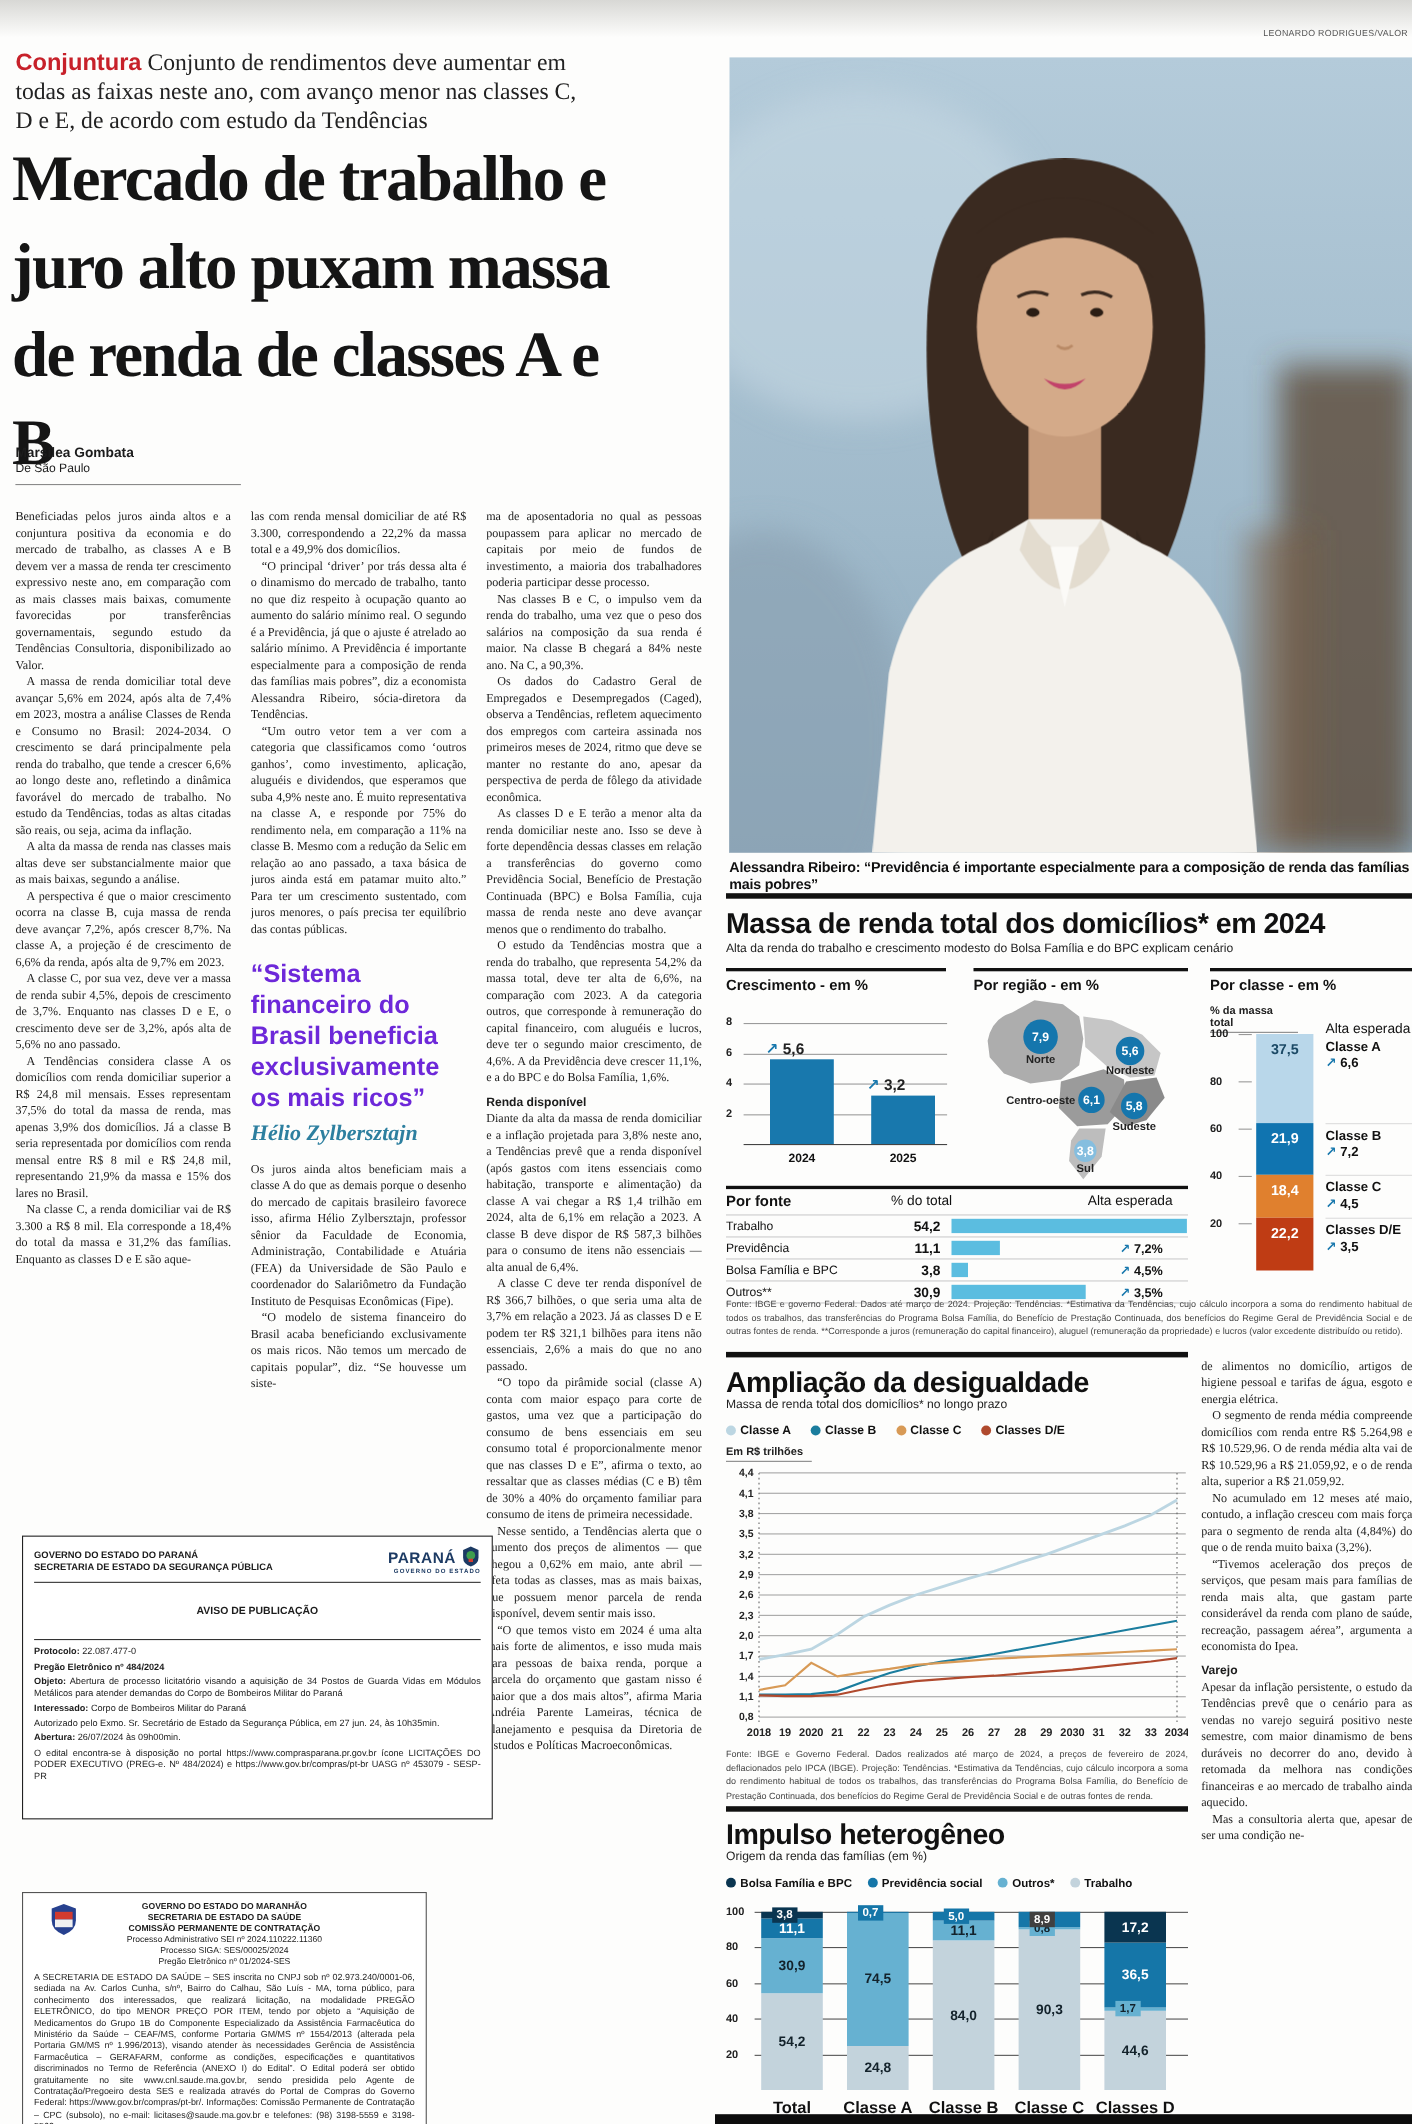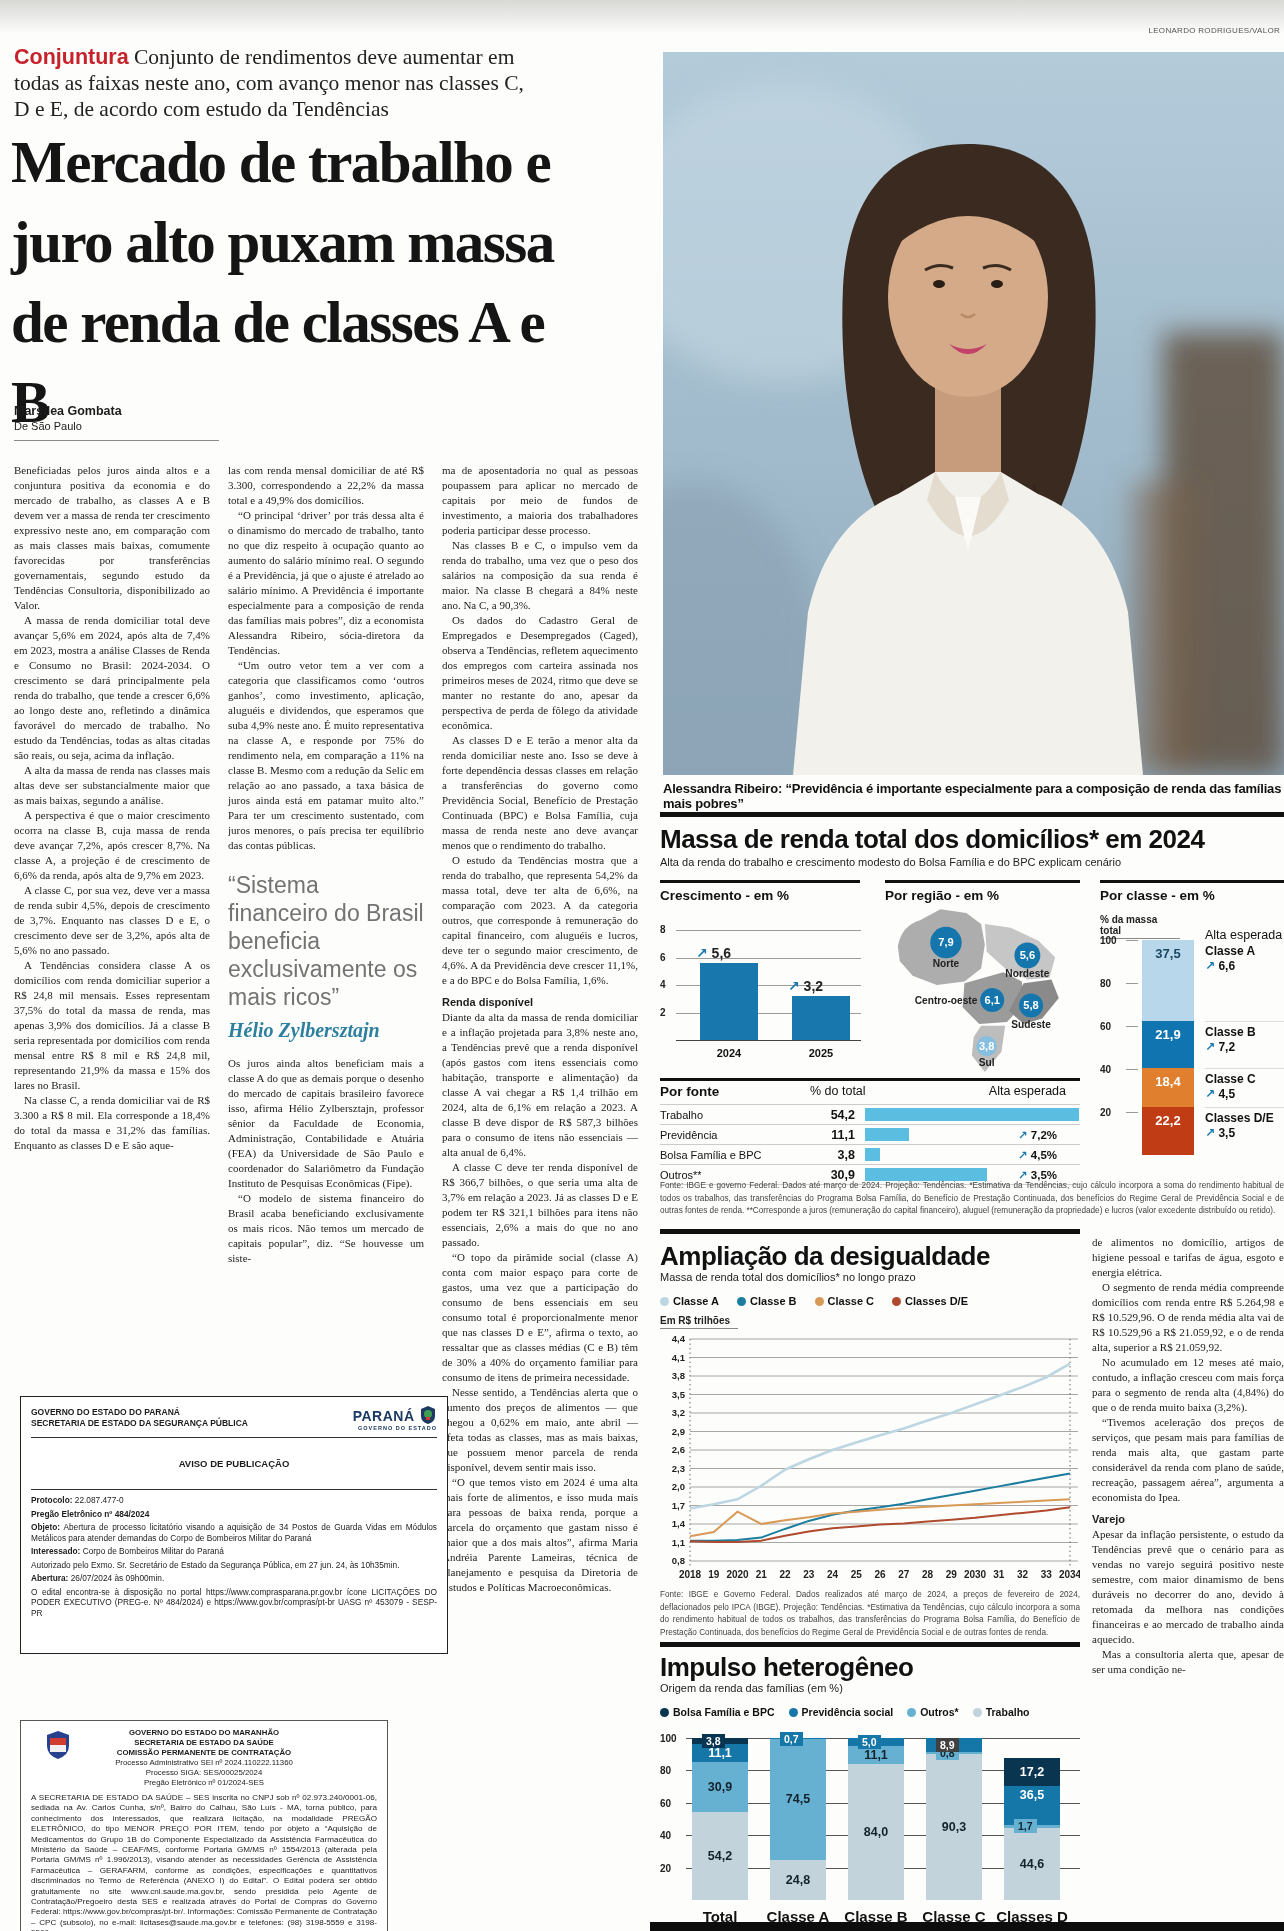--- a/index.html
+++ b/index.html
@@ -18,21 +18,21 @@
   #byline .rule{margin-top:8px;border-top:1px solid #8a8a8a;width:205px;}
   .bodycol{overflow:hidden;text-align:justify;}
   .bodycol p{margin:0;font-size:11px;line-height:15px;}
   .bodycol p + p{text-indent:10px;}
   #col1{left:14px;top:463px;width:196px;height:928px;}
   #col2{left:228px;top:463px;width:196px;height:928px;}
   #col3{left:442px;top:463px;width:196px;height:1455px;}
   #rightcol{left:1092px;top:1235px;width:192px;height:686px;}
   .subhead{font-family:"Liberation Sans",sans-serif;font-weight:bold;font-size:11px;margin:8px 0 2px 0;text-align:left;}
   .pullquote{margin:18px 0 14px 0;text-align:left;}
-  .pq-text{font-family:"Liberation Sans",sans-serif;font-weight:400;font-size:23px;line-height:28px;color:#737373;}
+  .pq-text{font-family:"Liberation Sans",sans-serif;font-weight:700;font-size:23px;line-height:28px;color:#6d28d9;}
   .pq-auth{margin-top:8px;font-style:italic;font-weight:bold;font-size:20px;color:#2d7f9f;}
   #photo{left:663px;top:52px;width:621px;height:723px;}
   #caption{left:663px;top:781px;width:621px;font-family:"Liberation Sans",sans-serif;font-weight:bold;font-size:13px;letter-spacing:-.2px;color:#111;}
   .chart{font-family:"Liberation Sans",sans-serif;color:#111;}
   .rule5{position:absolute;left:0;top:0;height:5px;background:#111;width:100%;}
   .c-title{position:absolute;left:0;font-weight:bold;font-size:26px;letter-spacing:-.5px;}
   .c-sub{position:absolute;left:0;font-size:11px;color:#222;}
   .p-head{position:absolute;font-weight:bold;font-size:13.5px;border-top:3px solid #111;padding-top:5px;}
   #chart1{left:660px;top:812px;width:624px;height:412px;}
   #chart2{left:660px;top:1229px;width:420px;height:400px;}
@@ -447,21 +447,21 @@
         <div class="ichip" style="left: 276px; top: 10.209px; background: #404040;">8,9</div>
         <div class="icat" style="left: 255px; top: 180px;">Classe C</div>
         <div class="iseg" style="left: 344px; top: 99.748px; height: 72.252px; background: rgb(195, 211, 220);">
           <div class="ilab" style="color: rgb(19, 34, 43);">44,6</div>
         </div>
         <div class="iseg" style="left: 344px; top: 96.994px; height: 2.754px; background: rgb(102, 177, 209);"></div>
         <div class="ichip" style="left: 354px; top: 91.371px; background: rgb(102, 177, 209); color: rgb(19, 34, 43);">1,7</div>
         <div class="iseg" style="left: 344px; top: 37.864px; height: 59.13px; background: rgb(21, 118, 168);">
           <div class="ilab" style="color: rgb(255, 255, 255);">36,5</div>
         </div>
-        <div class="iseg" style="left: 344px; top: 10px; height: 27.864px; background: rgb(10, 53, 80); margin-top: 20px;">
+        <div class="iseg" style="left: 344px; top: 10px; height: 27.864px; background: rgb(10, 53, 80);">
           <div class="ilab" style="color: rgb(255, 255, 255);">17,2</div>
         </div>
         <div class="icat" style="left: 333px; top: 180px;">Classes D e E</div>
       </div>
   </div>
 
   <div class="abs bodycol" id="rightcol">
     <div>
         <p>de alimentos no domicílio, artigos de higiene pessoal e tarifas de água, esgoto e energia elétrica.</p>
         <p>O segmento de renda média compreende domicílios com renda entre R$ 5.264,98 e R$ 10.529,96. O de renda média alta vai de R$ 10.529,96 a R$ 21.059,92, e o de renda alta, superior a R$ 21.059,92.</p>

